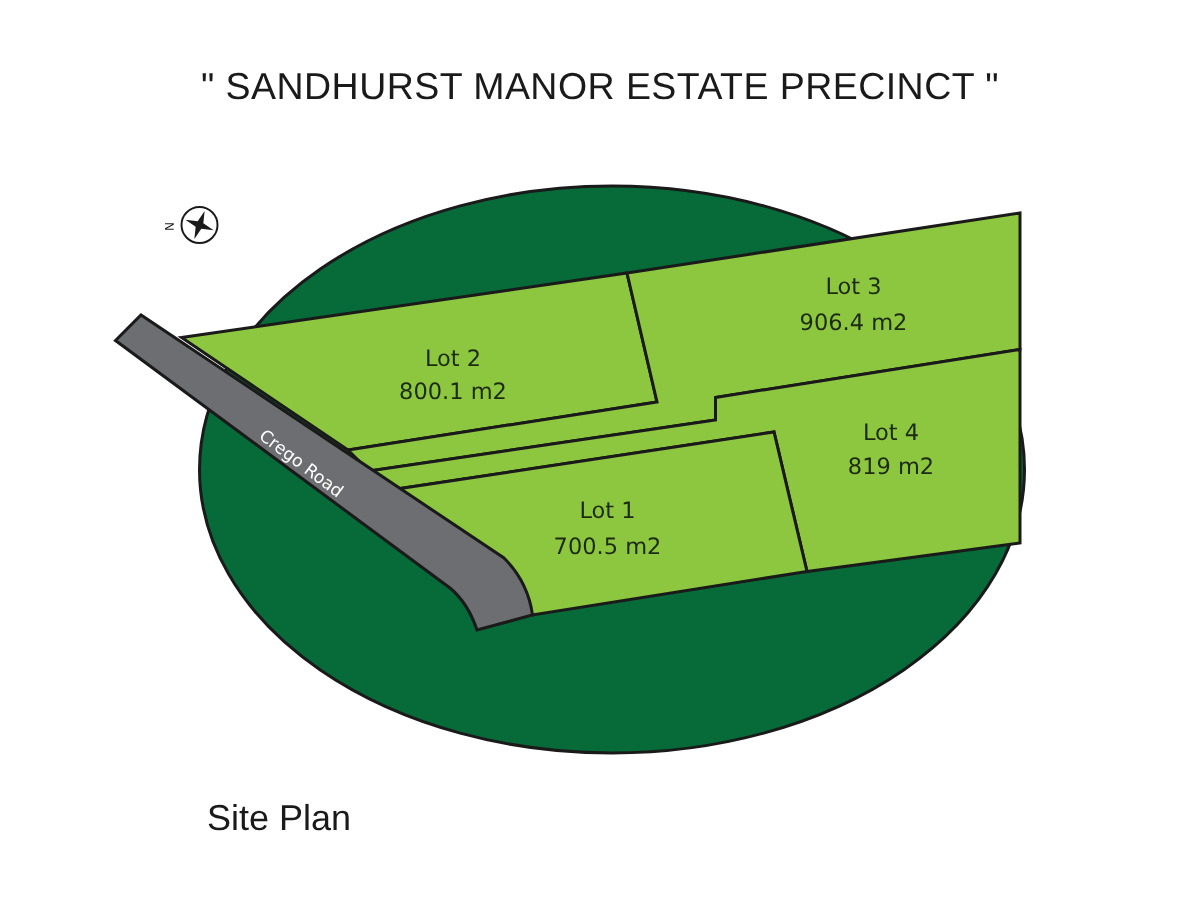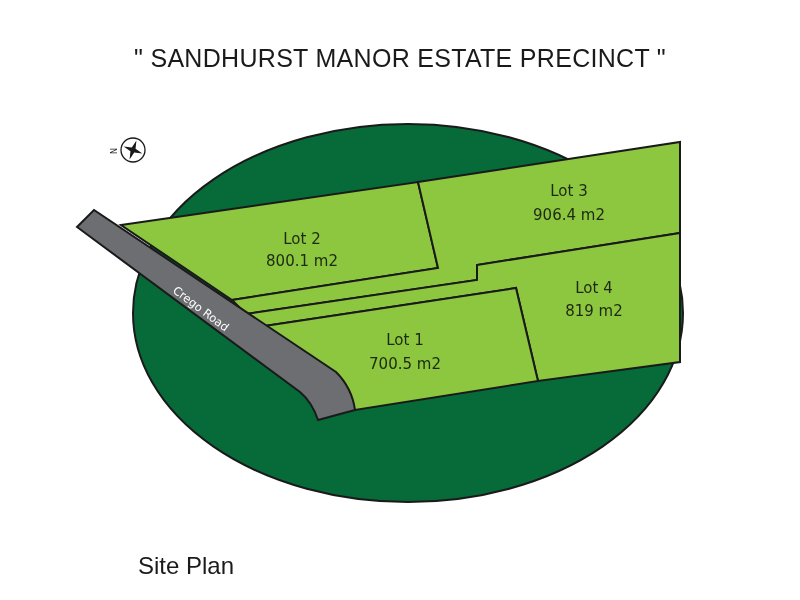--- a/index.html
+++ b/index.html
@@ -1,18 +1,18 @@
 <!DOCTYPE html>
 <html><head>
 <meta charset="utf-8">
 <style>
   html, body { margin:0; padding:0; background:#ffffff; }
   body { width:800px; height:600px; position:relative; overflow:hidden; font-family:"Liberation Sans", "DejaVu Sans", sans-serif; }
   .title { position:absolute; left:0; top:44px; width:800px; text-align:center; font-size:25px; color:#1a1a1a; letter-spacing:0.3px; }
-  .caption { position:absolute; left:138px; top:552px; font-size:24px; color:#1a1a1a; }
+  .caption { position:absolute; left:138px; top:532px; font-size:24px; color:#1a1a1a; }
   svg.plan { position:absolute; left:0; top:0; }
   .lot-label { font-family:"DejaVu Sans", sans-serif; font-size:15px; fill:#1c2a10; }
   .road-label { font-family:"DejaVu Sans", sans-serif; font-size:11.5px; fill:#ffffff; }
 </style>
 </head>
 <body>
 
 <div class="title">" SANDHURST MANOR ESTATE PRECINCT "</div>
 
 <svg class="plan" width="800" height="600" viewBox="0 0 800 600">

